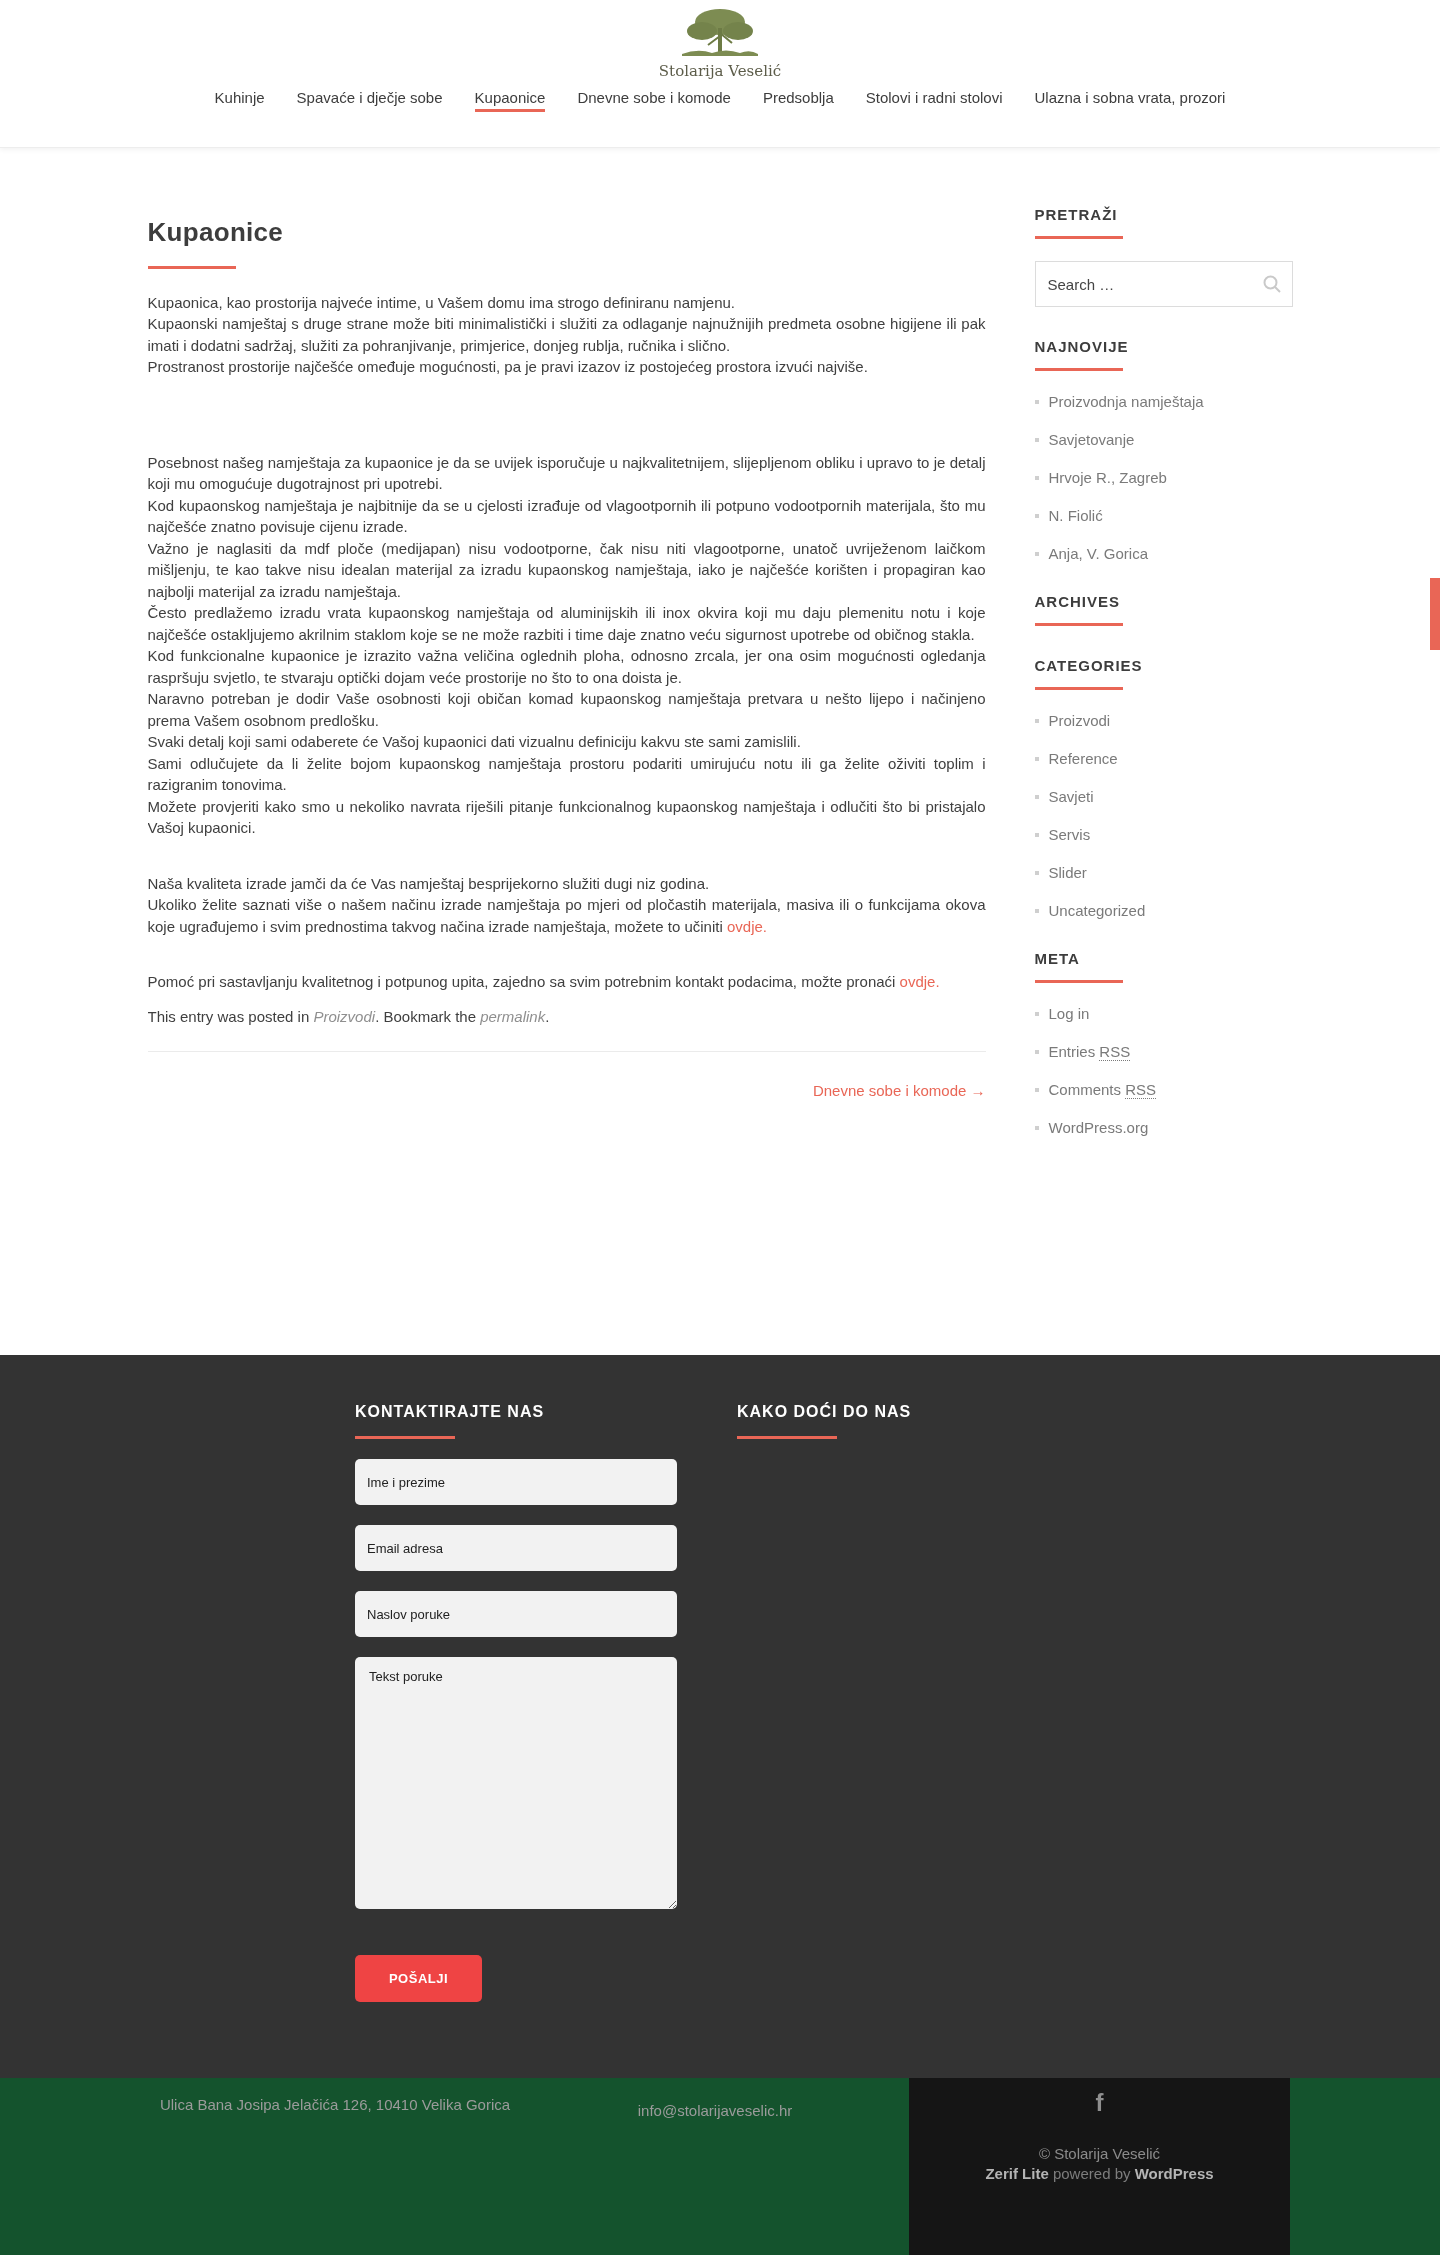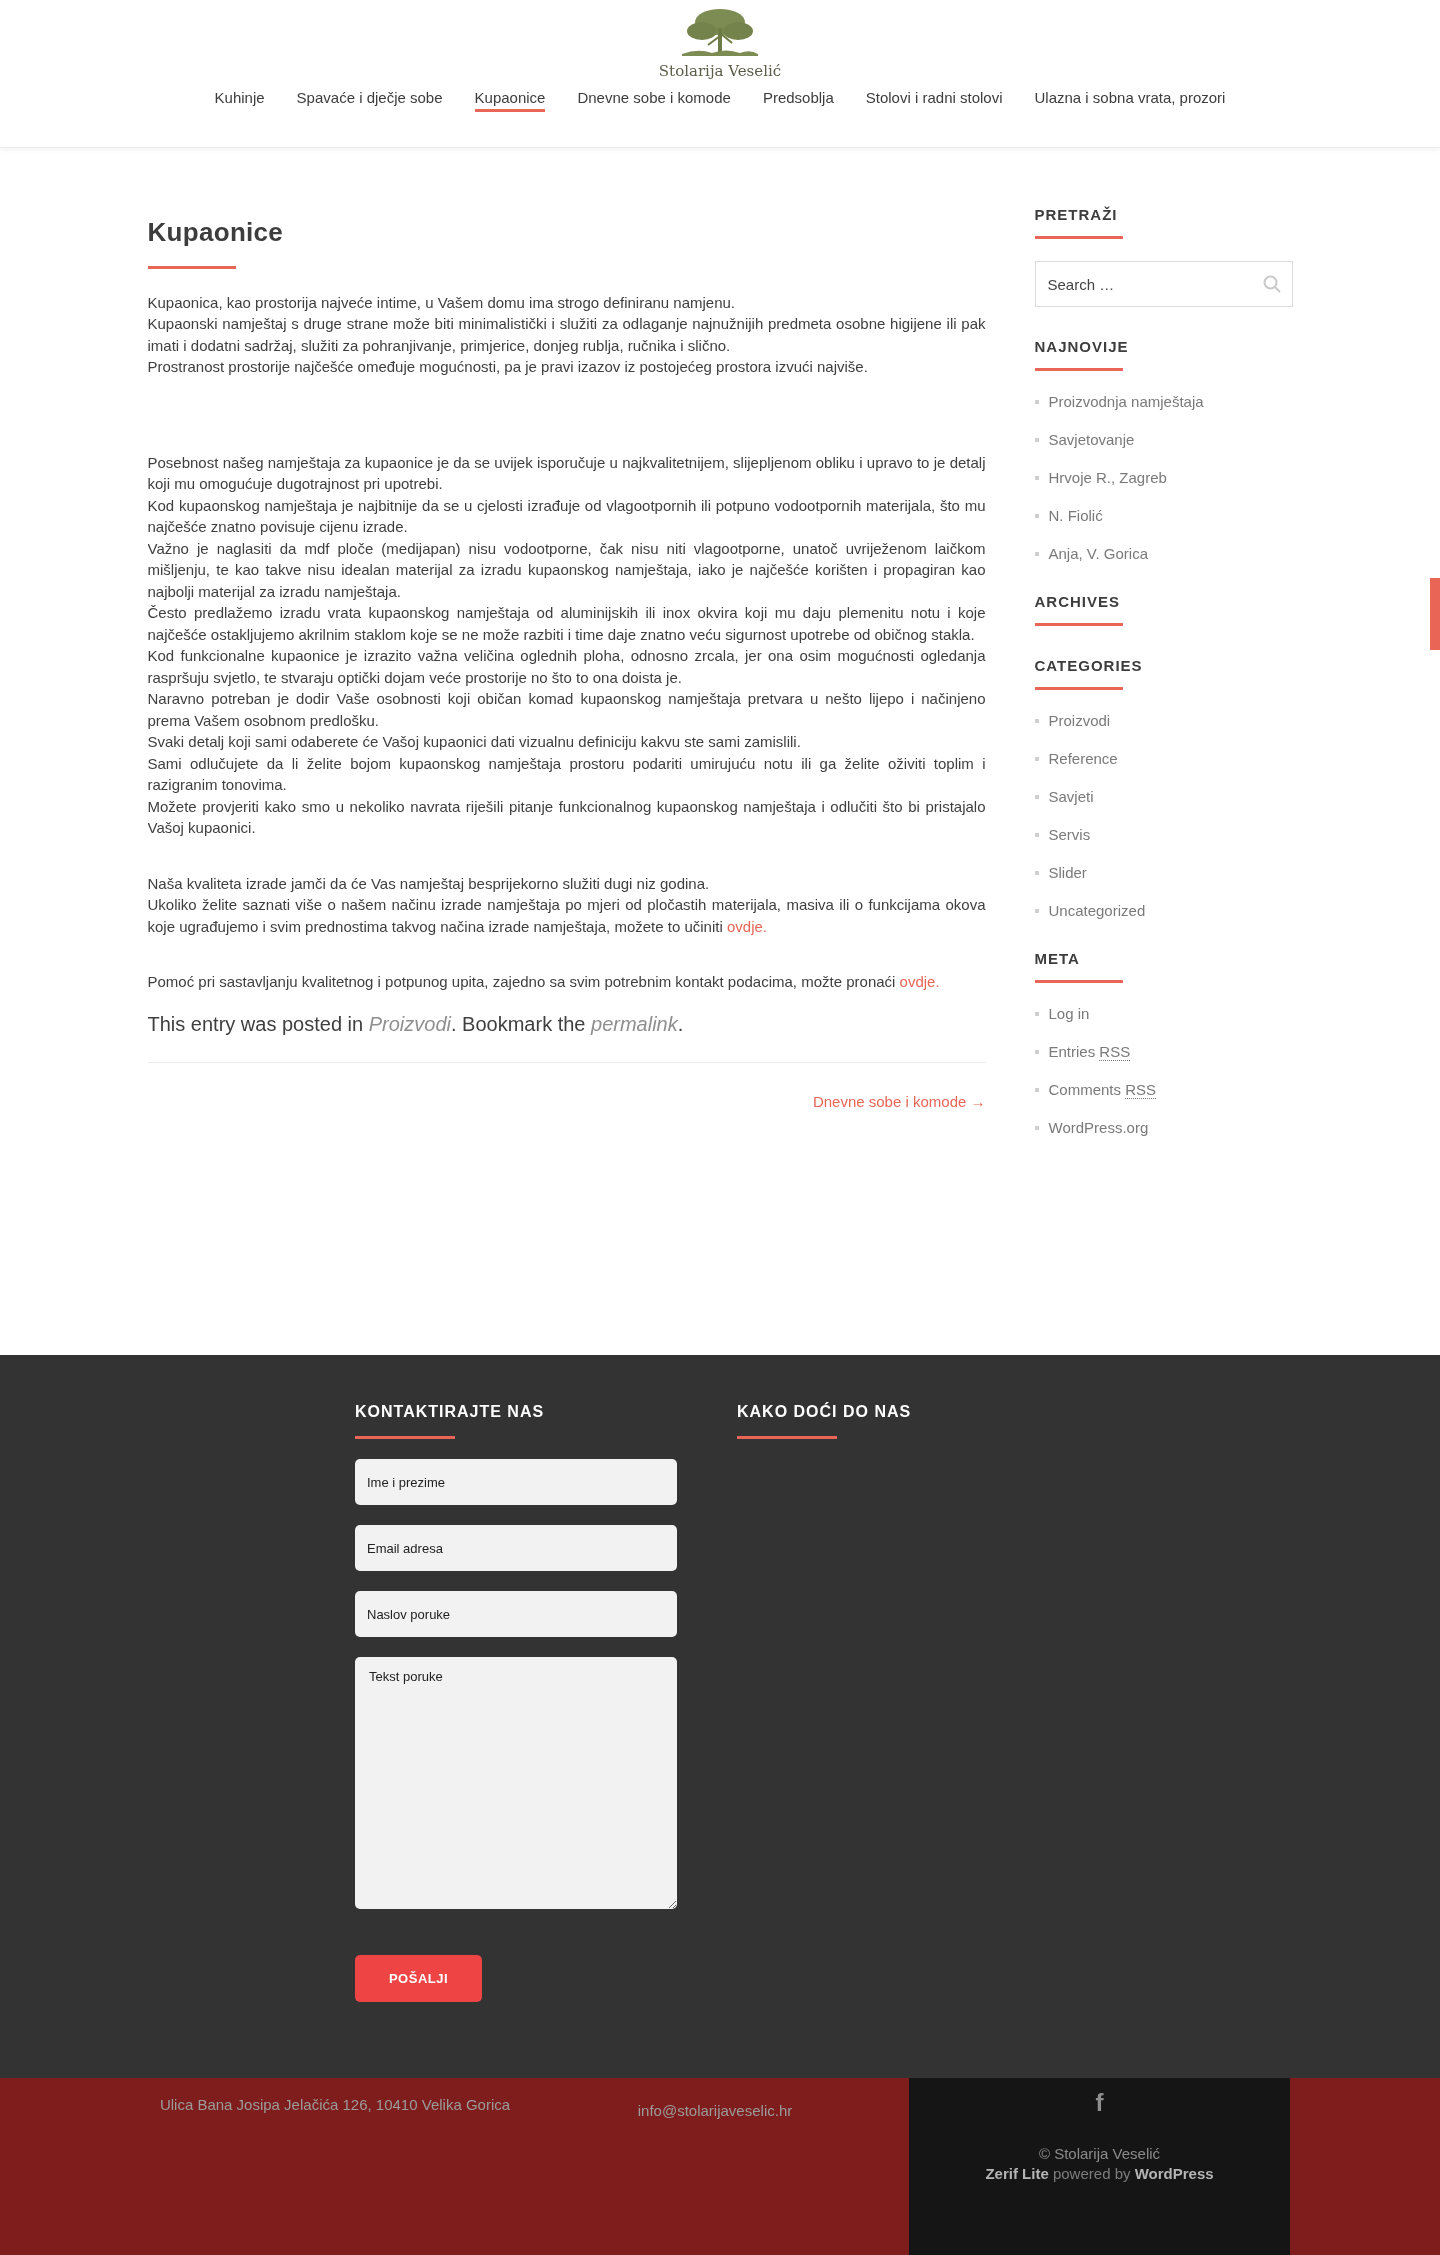--- a/index.html
+++ b/index.html
@@ -29,21 +29,21 @@
 
   
   .post-title { font-size: 26px; font-weight: bold; color: #3d3d3d; letter-spacing: .3px; }
   .red-line { width: 88px; height: 3px; background: #e96656; margin: 11px 0 13px; }
   .posted { font-size: 15px; color: #3f3f3f; }
   .posted .date { font-style: italic; color: #a3a3a3; }
   .para { margin-top: 23px; }
   .para p.line { margin: 0; font-size: 15px; line-height: 21.5px; text-align: justify; color: #3f3f3f; }
   .gap-lg { height: 58px; } .gap-md { height: 34px; }
   .inline-link { color: #e96656; }
-  .entry-meta { font-size: 20px; }
+  .entry-meta { font-size: 15px; }
   .entry-meta a { font-style: italic; color: #8f8f8f; }
   .post-hr { border: none; border-top: 1px solid #ebebeb; margin: 26px 0 0; }
   .next-post { text-align: right; margin-top: 30px; }
   .next-post a { color: #e96656; font-size: 15px; }
 
   
   .widget { margin-bottom: 31px; }
   .w-head { font-size: 15px; font-weight: bold; letter-spacing: 1px; color: #3d3d3d; }
   .w-line { width: 88px; height: 3px; background: #e96656; margin: 13px 0 22px; }
   .searchbox { position: relative; margin-top: 19px; }
@@ -70,21 +70,21 @@
              font-size: 13px; color: #222; font-family: "Liberation Sans", sans-serif; }
   .f-field::placeholder { color: #222; opacity: 1; }
   input.f-field { height: 46px; padding: 0 12px; margin-top: 20px; }
   input.f-field.first { margin-top: 20px; }
   textarea.f-field { height: 252px; padding: 12px 14px; margin-top: 20px; resize: vertical; }
   .send-btn { margin-top: 42px; width: 127px; height: 47px; background: #ef4444; color: #fff;
               border: none; border-radius: 5px; font-size: 13px; font-weight: bold;
               letter-spacing: .5px; font-family: "Liberation Sans", sans-serif; cursor: pointer; }
 
   
-  .footer-bottom { height: 177px; background: #7f1d1d; position: relative; }
+  .footer-bottom { height: 177px; background: #14532d; position: relative; }
   .fb-addr { position: absolute; left: 150px; width: 370px; top: 16px; text-align: center;
              color: #9b9b9b; font-size: 15px; line-height: 22px; }
   .fb-mail { position: absolute; left: 520px; width: 390px; top: 24px; text-align: center; }
   .fb-mail a { color: #9b9b9b; font-size: 15px; }
   .fb-black { position: absolute; left: 909px; width: 381px; top: 0; bottom: 0;
               background: #151515; text-align: center; }
   .fb-icon { display: inline-block; margin-top: 13px; color: #8f8f8f; font-size: 24px;
              font-weight: bold; line-height: 24px; }
   .copyright { margin-top: 28px; color: #8b8b8b; font-size: 15px; line-height: 22px; }
   .credits { color: #7d7d7d; font-size: 15px; }

